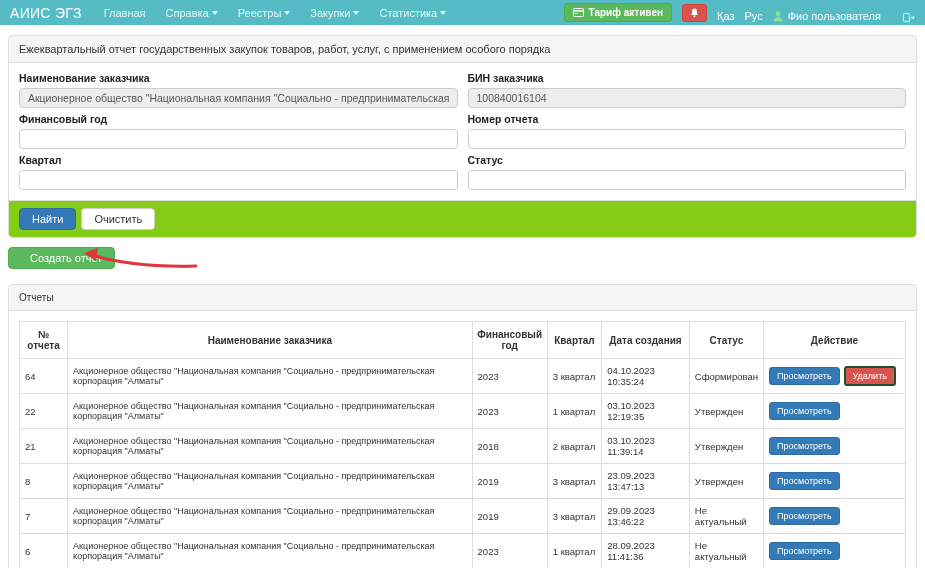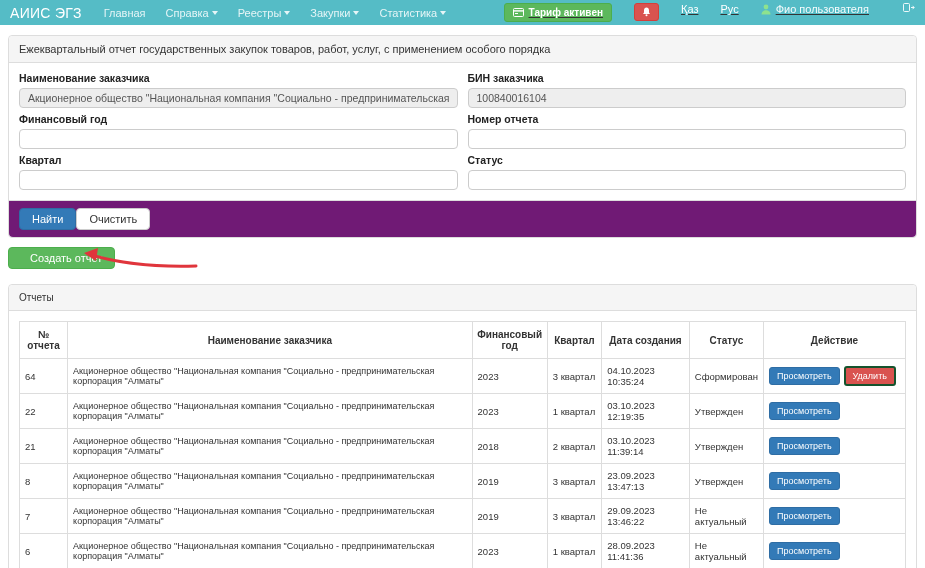--- a/index.html
+++ b/index.html
@@ -5,40 +5,40 @@
   * { margin:0; padding:0; box-sizing:border-box; }
   html,body { width:925px; height:568px; overflow:hidden; background:#fff;
     font-family:"Liberation Sans", sans-serif; color:#333; }
 
   
   .navbar { height:25px; background:#55bcc6; display:flex; align-items:center; padding:0 10px; }
   .brand { color:#fff; font-size:14px; letter-spacing:.3px; margin-right:22px; }
   .nav-items { display:flex; align-items:center; gap:20px; }
   .nav-item { color:rgba(255,255,255,.85); font-size:11px; cursor:pointer; display:flex; align-items:center; gap:3px; }
   .caret { width:0; height:0; border-left:3px solid transparent; border-right:3px solid transparent; border-top:4px solid rgba(255,255,255,.85); display:inline-block; }
-  .nav-right { margin-left:auto; display:flex; align-items:flex-start; gap:22px;text-decoration:underline; }
+  .nav-right { margin-left:auto; display:flex; align-items:flex-end; gap:10px; }
   .btn-tariff { background:#5cb85c; border:1px solid #4cae4c; color:#fff; font-size:10px; font-weight:bold;
     border-radius:3px; padding:3px 8px; display:flex; align-items:center; gap:5px; cursor:pointer; }
   .btn-bell { background:#d9534f; border:1px solid #d43f3a; border-radius:3px; padding:3px 7px; cursor:pointer; display:flex; align-items:center; }
   .lang { color:#fff; font-size:11px; cursor:pointer; }
   .user { color:rgba(255,255,255,.95); font-size:11px; display:flex; align-items:center; gap:5px; cursor:pointer; }
   .logout { margin-left:12px; cursor:pointer; display:flex; align-items:center; }
 
   
   .container { padding:10px 8px 0; }
   .panel { border:1px solid #ddd; border-radius:4px; background:#fff; }
   .panel-heading { background:#f5f5f5; border-bottom:1px solid #ddd; border-radius:4px 4px 0 0;
     padding:7px 10px; font-size:11px; color:#333; }
   .panel-body { padding:4px 10px 10px; }
   .form-grid { display:grid; grid-template-columns:1fr 1fr; column-gap:10px; }
   .field label { display:block; font-size:10.5px; font-weight:bold; margin:5px 0 4px; color:#222; }
   .field input { width:100%; height:20px; border:1px solid #ccc; border-radius:4px; padding:0 8px;
     font-size:10.5px; font-family:"Liberation Sans",sans-serif; color:#555; background:#fff; }
   .field input[readonly] { background:#eee; }
-  .panel-footer { background:#701a75; border-top:1px solid #ddd; border-radius:0 0 4px 4px; padding:7px 10px; display:flex; }
+  .panel-footer { background:#84cc16; border-top:1px solid #ddd; border-radius:0 0 4px 4px; padding:7px 10px; display:flex; gap:5px; }
   .btn { font-size:11px; border-radius:4px; padding:4px 12px; cursor:pointer; font-family:"Liberation Sans",sans-serif; }
   .btn-primary { background:#337ab7; border:1px solid #2e6da4; color:#fff; }
   .btn-default { background:#fff; border:1px solid #ccc; color:#333; }
   .btn-success { background:#5cb85c; border:1px solid #4cae4c; color:#fff;padding-left:21px; }
 
   
   .create-row { position:relative; padding:9px 8px; }
   .arrow-svg { position:absolute; left:66px; top:2px; pointer-events:none; }
 
   

